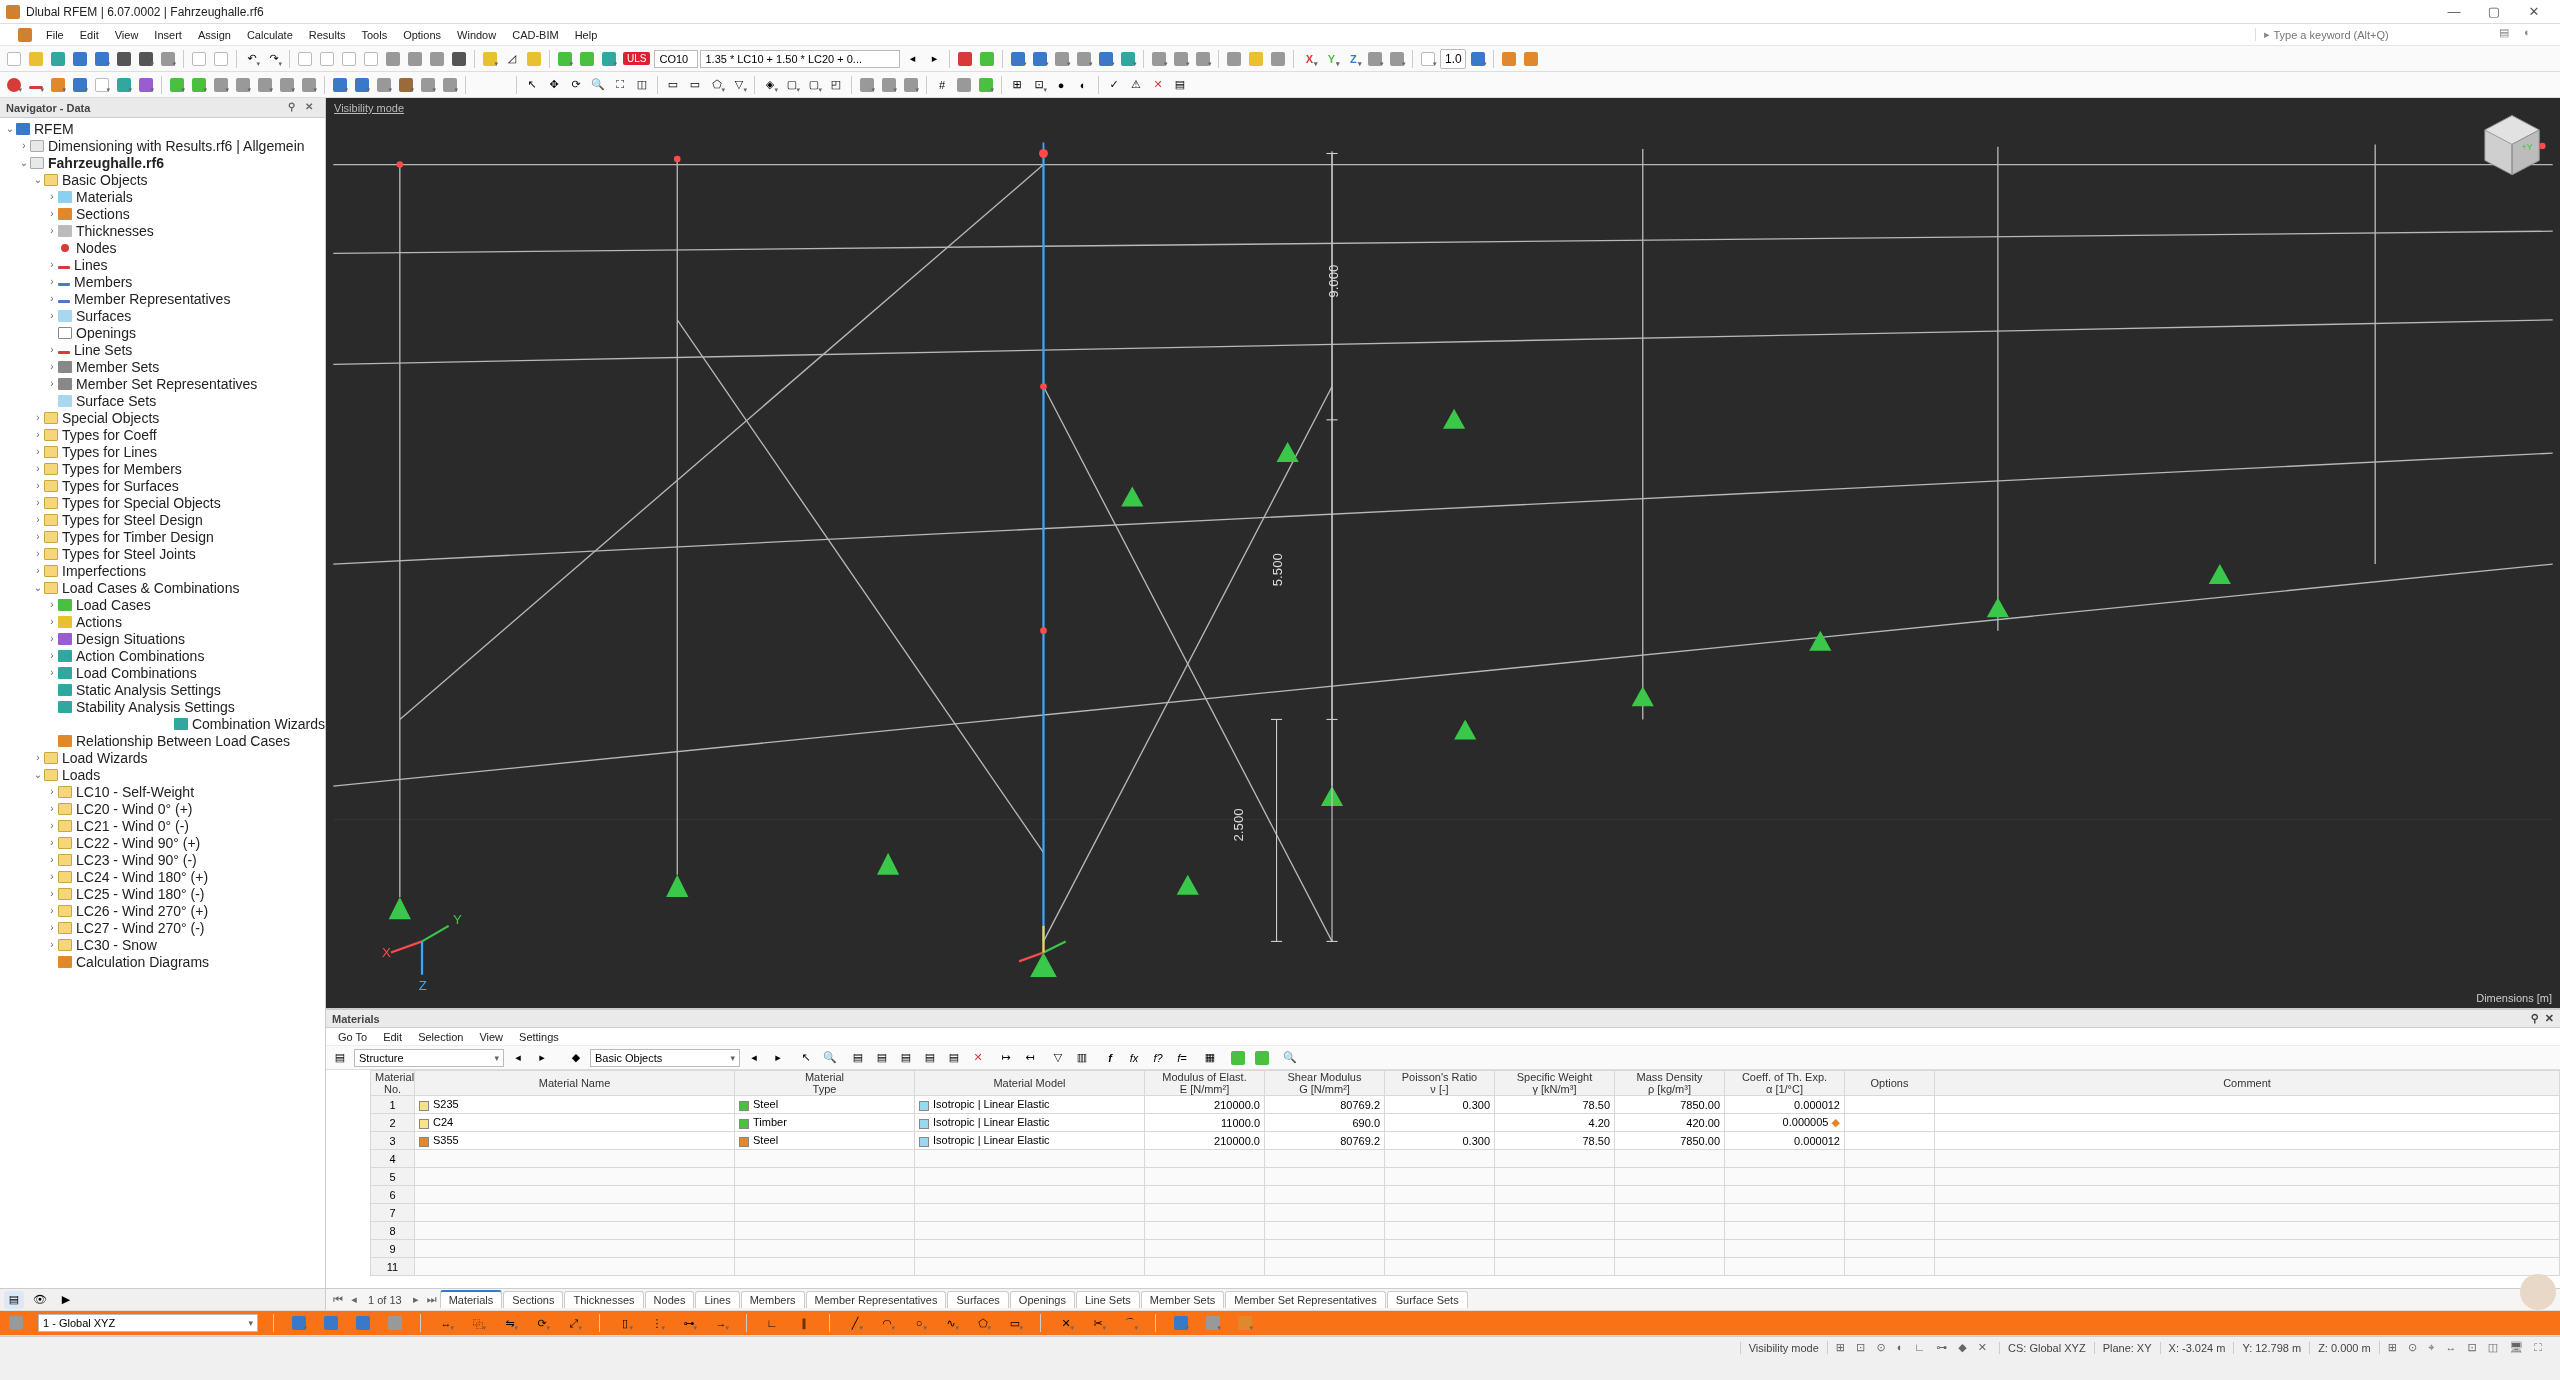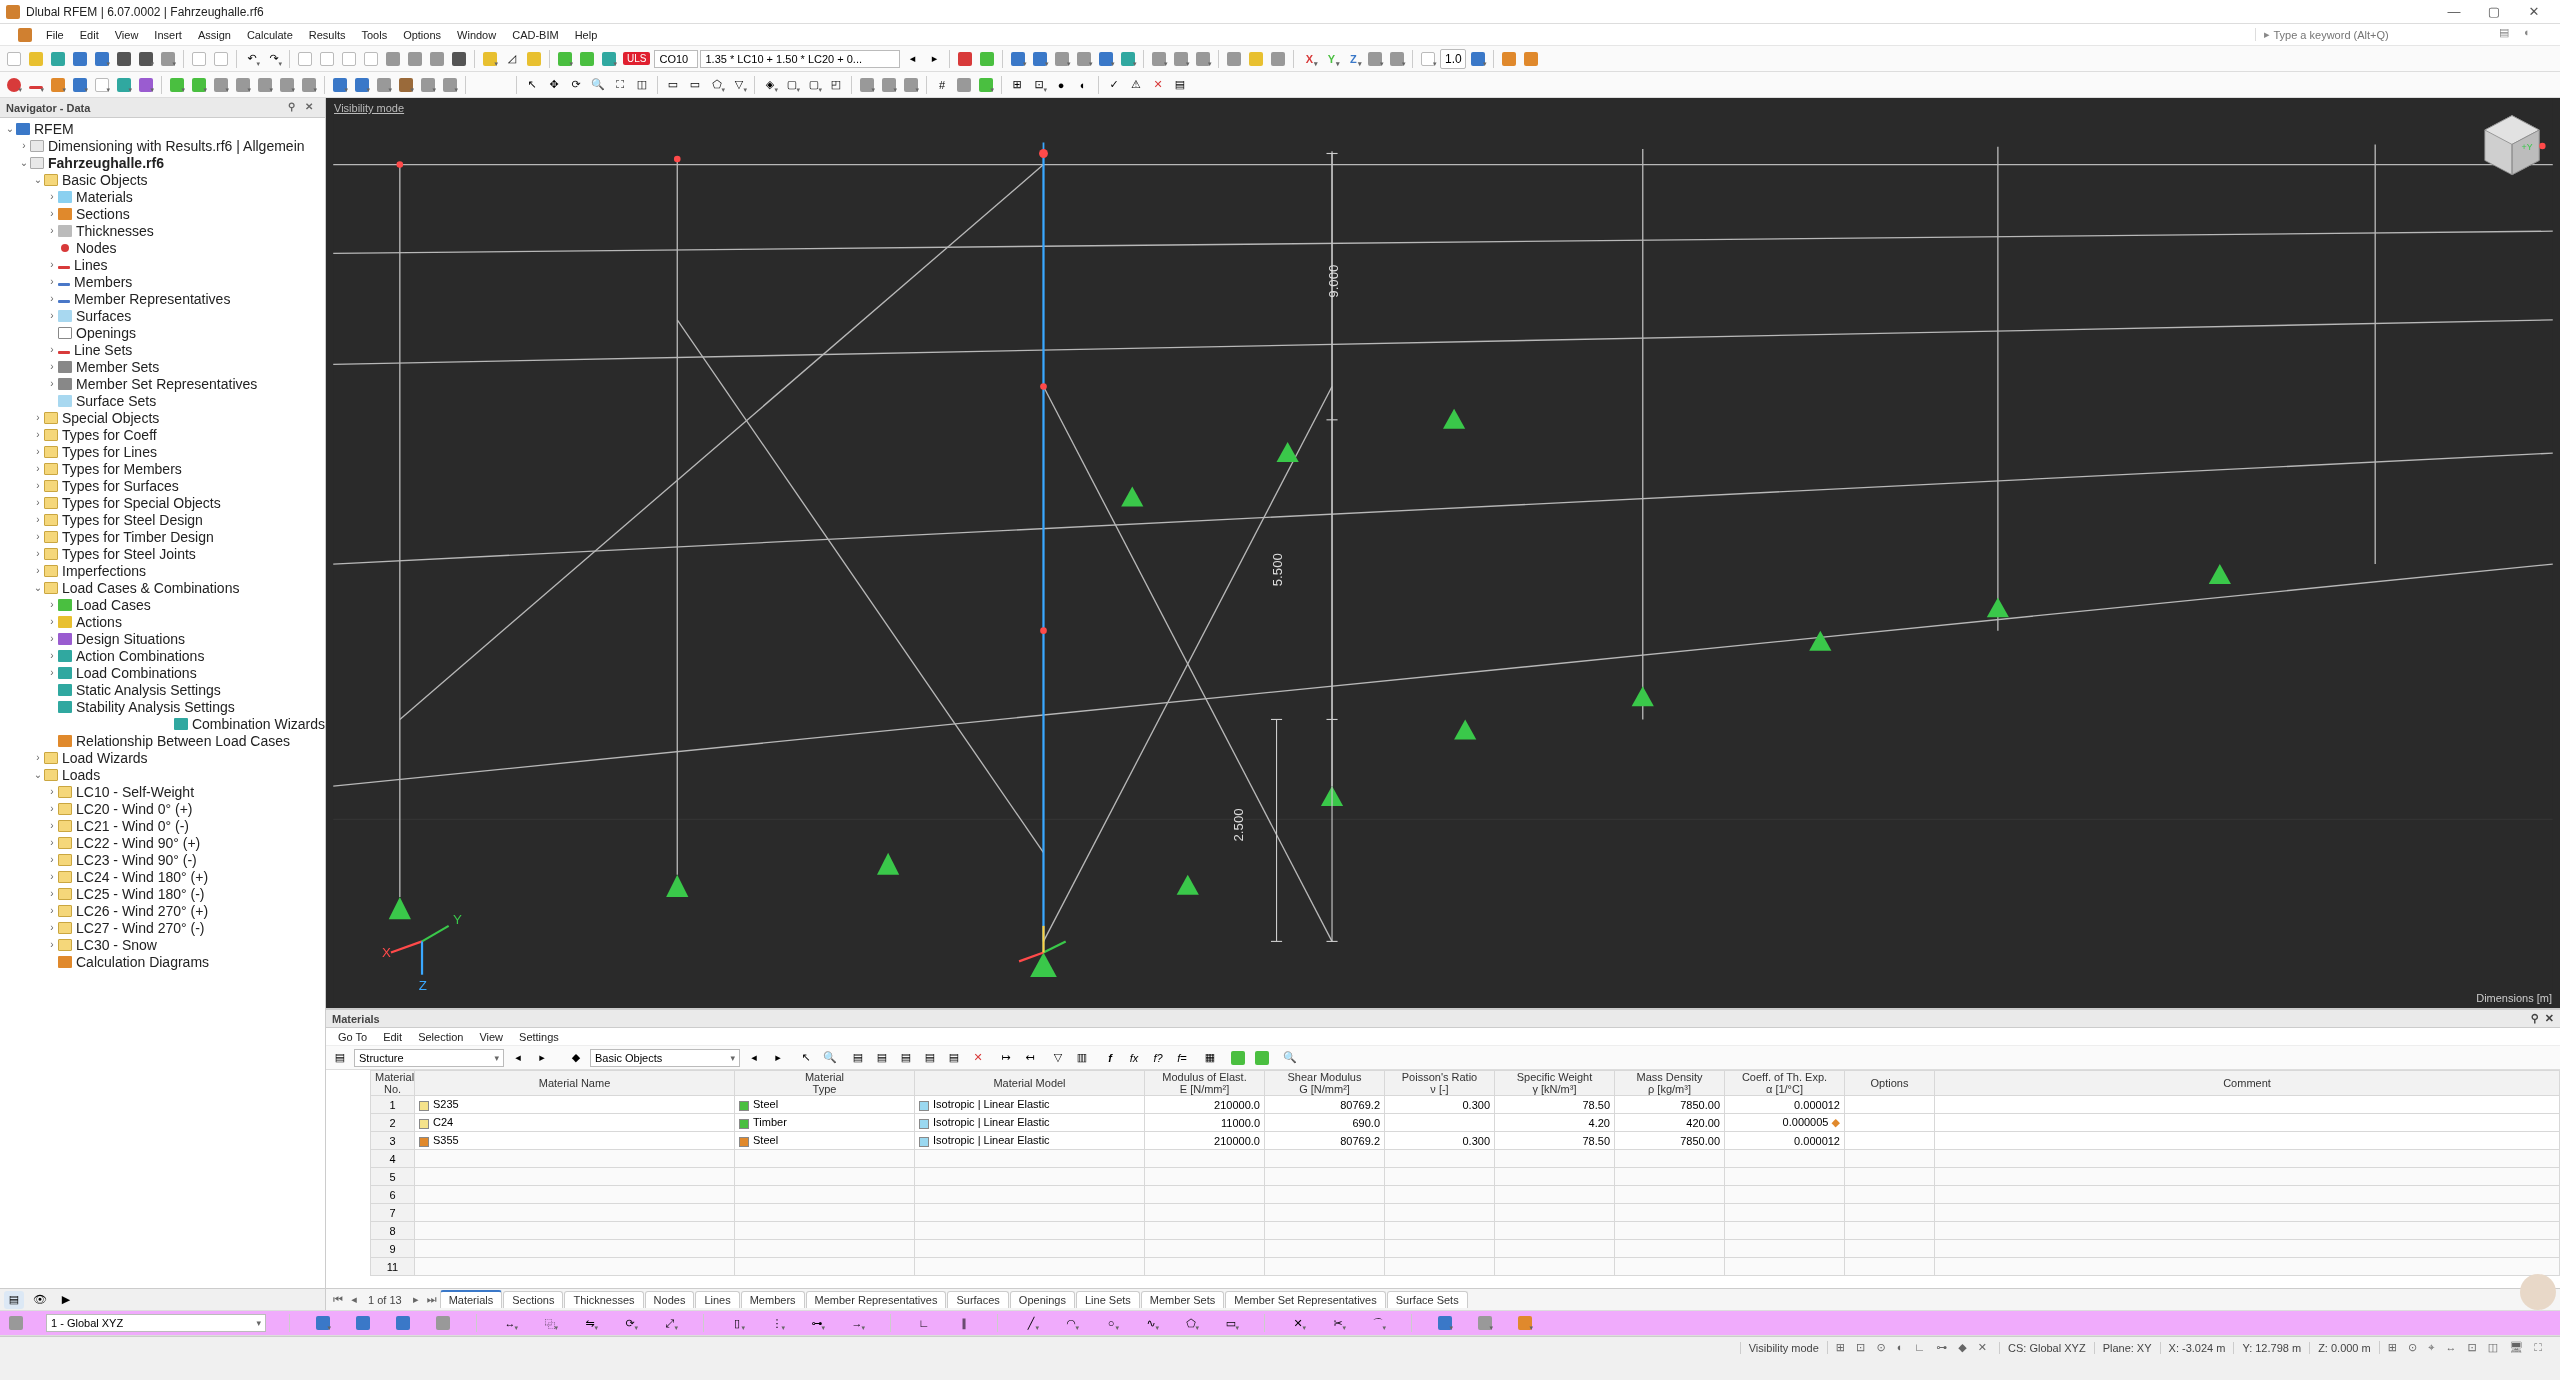--- a/index.html
+++ b/index.html
@@ -105,21 +105,21 @@
 #tab-strip .page-ind{padding:0 6px;color:#444;}
 #tab-strip .tab{padding:2px 8px;border:1px solid #ccc;border-bottom:none;background:#fff;margin-right:1px;cursor:pointer;color:#333;border-radius:3px 3px 0 0;}
 #tab-strip .tab.active{background:#fff;border-top:2px solid #3a78c8;}
 #tab-strip .avatar{margin-left:auto;width:36px;height:36px;border-radius:50%;background:#e8d8c8;position:relative;top:-8px;}
 #statusbar { height:22px; background:#f0f0f0; border-top:1px solid #ccc; display:flex; align-items:center; font-size:11px; color:#444; padding:0 6px;}
 #statusbar .cell{padding:0 8px; border-left:1px solid #ccc;}
 #statusbar .cell:first-child{border-left:none;}
 #statusbar .sp{flex:1;}
 
 
-#ctx-bar{height:22px;background:#f0abfc;border-top:1px solid #ddd;display:flex;align-items:center;padding:0 6px;gap:20px;}
+#ctx-bar{height:22px;background:#f97316;border-top:1px solid #ddd;display:flex;align-items:center;padding:0 6px;gap:12px;}
 #ctx-bar .sel{border:1px solid #bbb;height:18px;padding:0 4px;display:flex;align-items:center;background:#fff;min-width:220px;}
 #ctx-bar .sel::after{content:"▾";margin-left:auto;color:#666;font-size:9px;}
 
 </style>
 </head>
 <body>
 
 <div id="titlebar">
   <span class="app-icon"></span>
   <span class="title">Dlubal RFEM | 6.07.0002 | Fahrzeughalle.rf6</span>

